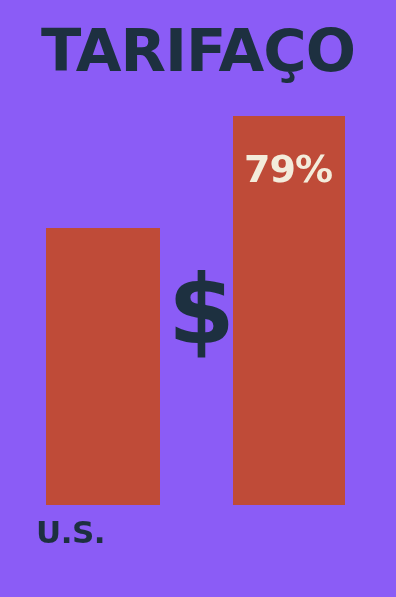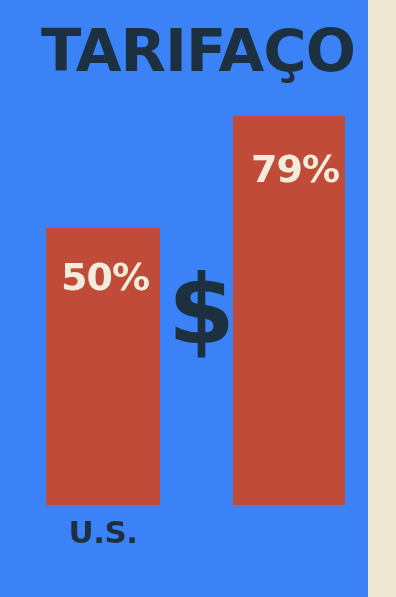--- a/index.html
+++ b/index.html
@@ -8,23 +8,23 @@
   }
   body {
     width: 396px;
     height: 597px;
     background: #f0e8d5;
     font-family: "Liberation Sans", sans-serif;
     overflow: hidden;
   }
   #poster {
     position: relative;
-    width: 368px;
+    width: 396px;
     height: 597px;
-    background: #3b82f6;
+    background: #8b5cf6;
   }
   #title {
     position: absolute;
     top: 22px;
     left: 0;
     width: 396px;
     text-align: center;
     font-family: "DejaVu Sans", sans-serif;
     font-weight: 900;
     font-size: 58px;
@@ -54,21 +54,20 @@
     line-height: 1;
   }
   .bar-label-cat {
     position: absolute;
     font-family: "DejaVu Sans", sans-serif;
     font-weight: 900;
     font-size: 31px;
     color: #1d3040;
     letter-spacing: -0.5px;
     line-height: 1;
-    text-align: center;
   }
   
   #bar-us {
     left: 46px;
     top: 228px;
     width: 114px;
     height: 277px;
   }
   #bar-us-value {
     left: 61px;
@@ -80,21 +79,21 @@
     width: 134px;
   }
   
   #bar-brasil {
     left: 233px;
     top: 116px;
     width: 112px;
     height: 389px;
   }
   #bar-brasil-value {
-    left: 251px;
+    left: 244px;
     top: 150px;
   }
   #bar-brasil-cat {
     left: 212px;
     top: 517px;
     width: 156px;
   }
   #dollar {
     position: absolute;
     left: 168px;
@@ -111,21 +110,20 @@
 </head>
 <body>
 
 <div id="poster">
 
   <div id="title">TARIFAÇO</div>
 
   <div id="chart">
 
     <div class="bar" id="bar-us"></div>
-    <div class="bar-label-value" id="bar-us-value">50%</div>
     <div class="bar-label-cat" id="bar-us-cat">U.S.</div>
 
     <div class="bar" id="bar-brasil"></div>
     <div class="bar-label-value" id="bar-brasil-value">79%</div>
 
     <div id="dollar">$</div>
 
   </div>
 </div>
 

